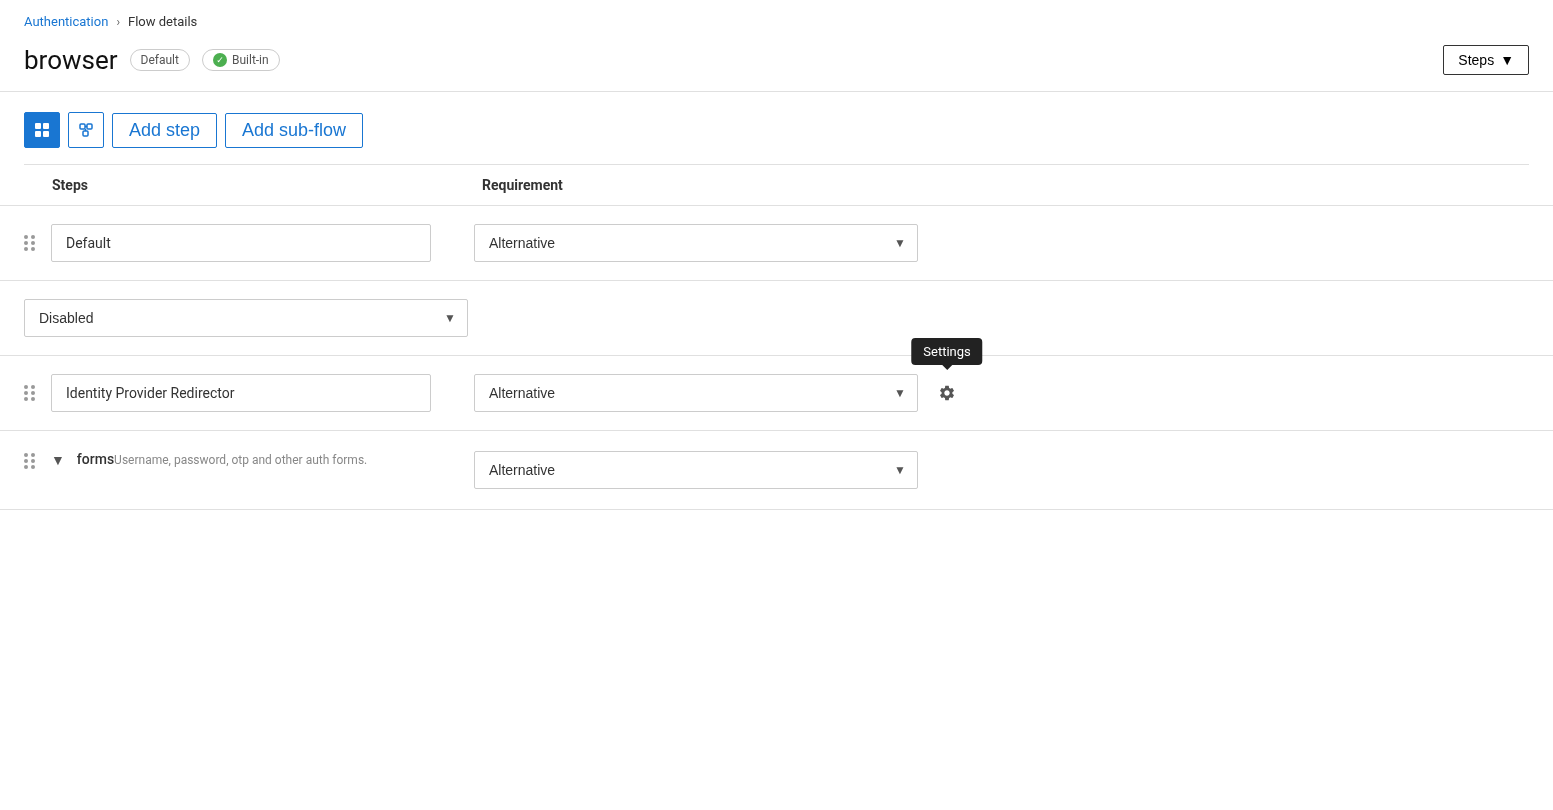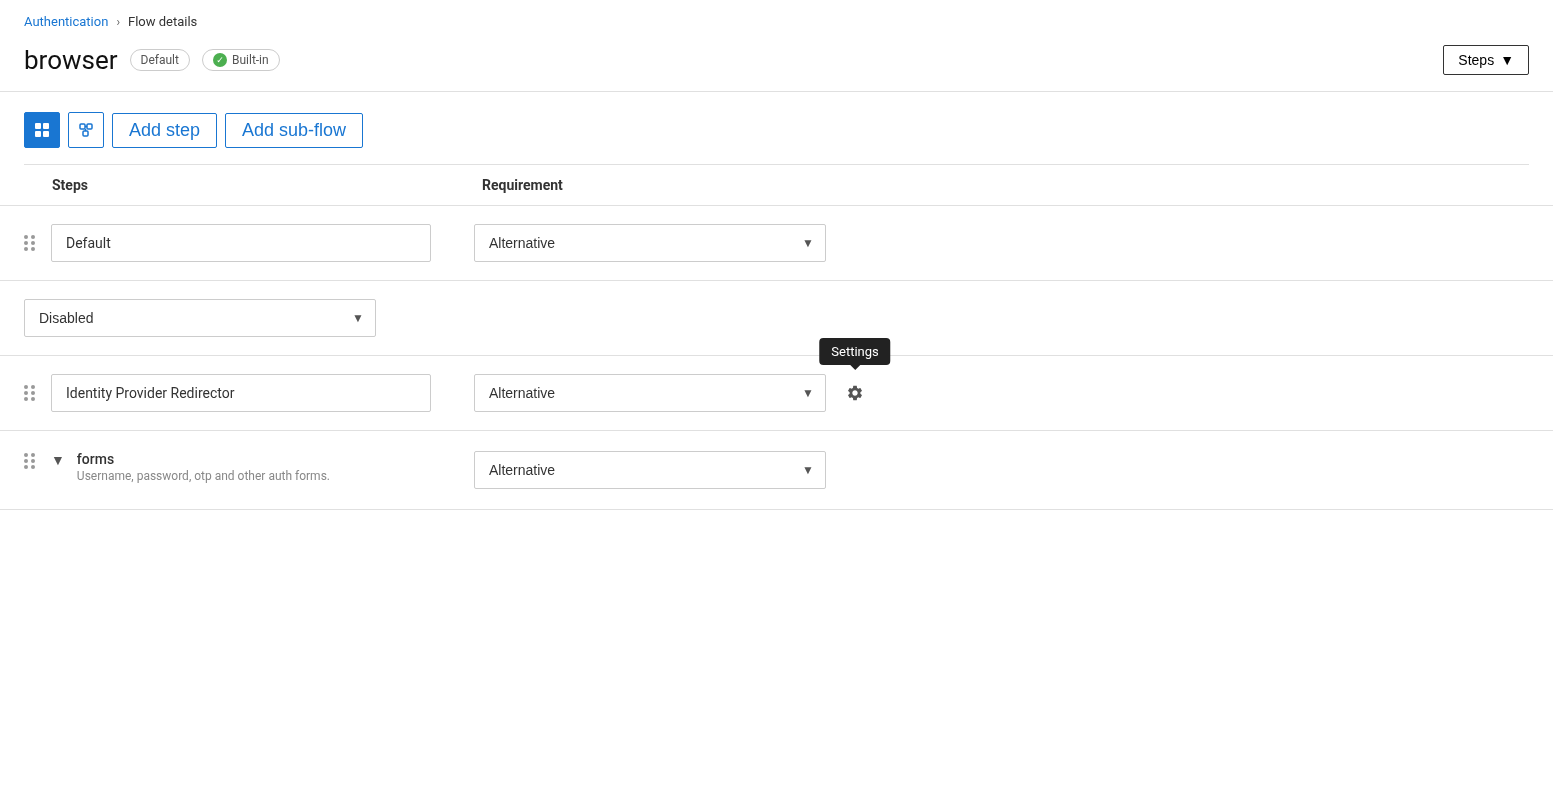--- a/index.html
+++ b/index.html
@@ -165,21 +165,21 @@
       border-radius: 2px;
       padding: 10px 14px;
       font-size: 14px;
       color: #333;
       background: #fff;
       margin-right: 16px;
     }
     .select-wrapper {
       position: relative;
       display: inline-block;
-      width: 352px;
+      width: 444px;
     }
     .select-wrapper select {
       width: 100%;
       border: 1px solid #ccc;
       border-radius: 2px;
       padding: 10px 36px 10px 14px;
       font-size: 14px;
       color: #333;
       background: #fff;
       appearance: none;
@@ -237,21 +237,21 @@
       background: none;
       border: none;
       cursor: pointer;
       color: #555;
       font-size: 14px;
       padding: 0 8px 0 0;
       margin-right: 4px;
     }
     .sub-flow-info {
       display: flex;
-      flex-direction: column;
+      flex-direction: row;
     }
     .sub-flow-name {
       font-size: 14px;
       color: #333;
       font-weight: 500;
     }
     .sub-flow-desc {
       font-size: 12px;
       color: #888;
       margin-top: 2px;

